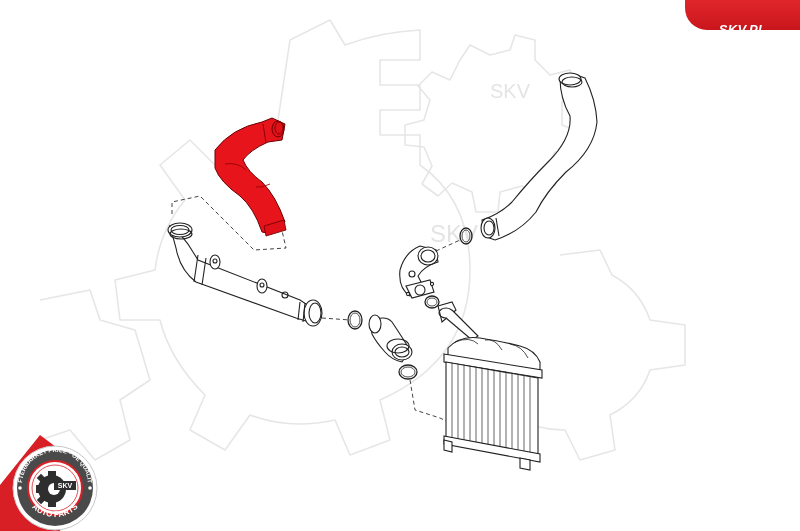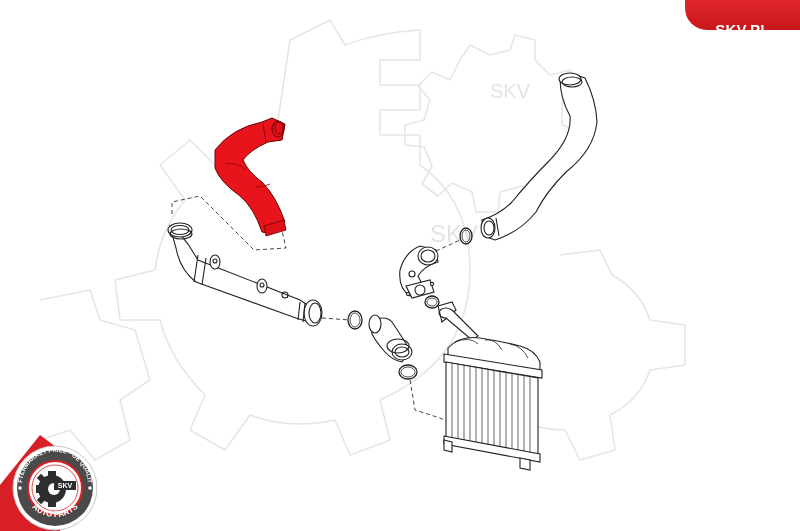--- a/index.html
+++ b/index.html
@@ -5,21 +5,21 @@
   html, body { margin: 0; padding: 0; background: #ffffff; }
   body { width: 800px; height: 531px; position: relative; overflow: hidden; font-family: "Liberation Sans", sans-serif; }
   .stage { position: absolute; left: 0; top: 0; width: 800px; height: 531px; }
   .brand-tab {
     position: absolute; top: 0; right: 0; width: 115px; height: 30px;
     background: linear-gradient(180deg, #e0262b 0%, #c8161c 100%);
     border-bottom-left-radius: 22px;
     display: flex; align-items: center; justify-content: center;
   }
   .brand-tab span {
-    color: #ffffff; font-weight: bold; font-size: 15px;
+    color: #ffffff; font-weight: bold; font-style: italic; font-size: 13px;
     font-family: "Liberation Sans", sans-serif; letter-spacing: 0.3px; margin-top: 28px;
   }
   .badge { position: absolute; left: 0; top: 425px; width: 110px; height: 106px; }
   svg text { font-family: "Liberation Sans", sans-serif; }
 </style>
 </head>
 <body>
 
 <div class="stage">
 <svg width="800" height="531" viewBox="0 0 800 531" xmlns="http://www.w3.org/2000/svg">

